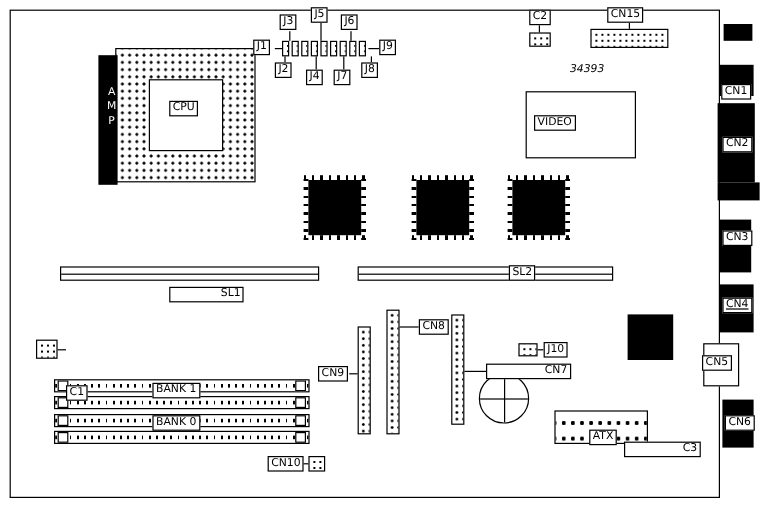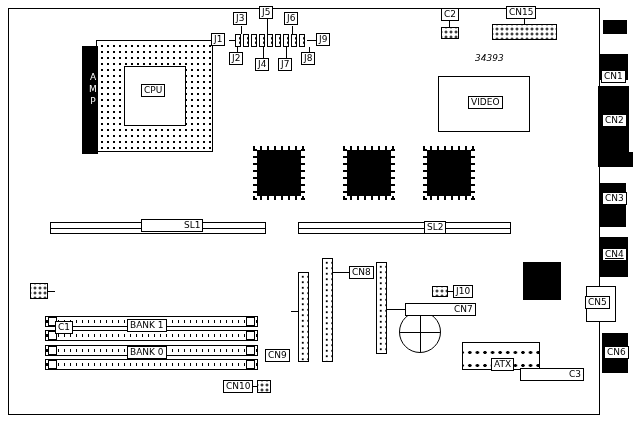--- a/index.html
+++ b/index.html
@@ -101,55 +101,55 @@
   <div class="abs ln" style="left:449px;top:21px;width:1px;height:6px;"></div>
   <div class="abs smallconn" style="left:441px;top:27px;width:18px;height:12px;"></div>
 
   <div class="abs lbl" style="left:506px;top:6px;">CN15</div>
   <div class="abs ln" style="left:524px;top:19px;width:1px;height:5px;"></div>
   <div class="abs smallconn" style="left:492px;top:24px;width:65px;height:16px;"></div>
 
   <div class="abs plain" style="left:475px;top:53px;font-style:italic;">34393</div>
 
   <div class="abs" style="left:438px;top:76px;width:92px;height:56px;border:1px solid #000;background:#fff;z-index:2;"></div>
-  <div class="abs lbl" style="left:468px;top:96px;">VIDEO</div>
+  <div class="abs lbl" style="left:445px;top:96px;">VIDEO</div>
 
   <div class="abs icpins" style="left:253px;top:146px;width:52px;height:54px;">
     <div class="abs icbody"></div>
   </div>
   <div class="abs icpins" style="left:343px;top:146px;width:52px;height:54px;">
     <div class="abs icbody"></div>
   </div>
   <div class="abs icpins" style="left:423px;top:146px;width:52px;height:54px;">
     <div class="abs icbody"></div>
   </div>
 
   <div class="abs slot" style="left:50px;top:222px;width:216px;"></div>
-  <div class="abs lbl" style="left:141px;top:219px;padding-left:42px;">SL1</div>
+  <div class="abs lbl" style="left:141px;top:239px;padding-left:42px;">SL1</div>
 
   <div class="abs slot" style="left:298px;top:222px;width:213px;"></div>
   <div class="abs lbl" style="left:424px;top:221px;">SL2</div>
 
   <div class="abs smallconn" style="left:30px;top:283px;width:18px;height:16px;"></div>
   <div class="abs ln" style="left:48px;top:291px;width:7px;height:1px;"></div>
   <div class="abs lbl" style="left:55px;top:285px;margin-top:36px;">C1</div>
 
   <div class="abs simm" style="top:316px;"></div>
   <div class="abs simm" style="top:330px;"></div>
   <div class="abs simm" style="top:345px;"></div>
   <div class="abs simm" style="top:359px;"></div>
   <div class="abs lbl" style="left:127px;top:319px;">BANK 1</div>
   <div class="abs lbl" style="left:127px;top:346px;">BANK 0</div>
 
   <div class="abs lbl" style="left:223px;top:380px;">CN10</div>
   <div class="abs ln" style="left:252px;top:386px;width:5px;height:1px;"></div>
   <div class="abs smallconn" style="left:257px;top:380px;width:14px;height:13px;"></div>
 
   <div class="abs pinstrip" style="left:298px;top:272px;height:90px;"></div>
-  <div class="abs lbl" style="left:265px;top:305px;margin-top:44px;">CN9</div>
+  <div class="abs lbl" style="left:265px;top:305px;">CN9</div>
   <div class="abs ln" style="left:291px;top:311px;width:7px;height:1px;"></div>
 
   <div class="abs pinstrip" style="left:322px;top:258px;height:104px;"></div>
   <div class="abs lbl" style="left:349px;top:266px;">CN8</div>
   <div class="abs ln" style="left:333px;top:272px;width:16px;height:1px;"></div>
 
   <div class="abs pinstrip" style="left:376px;top:262px;height:92px;"></div>
   <div class="abs lbl" style="left:405px;top:303px;padding-left:48px;">CN7</div>
   <div class="abs ln" style="left:387px;top:309px;width:18px;height:1px;"></div>
 

